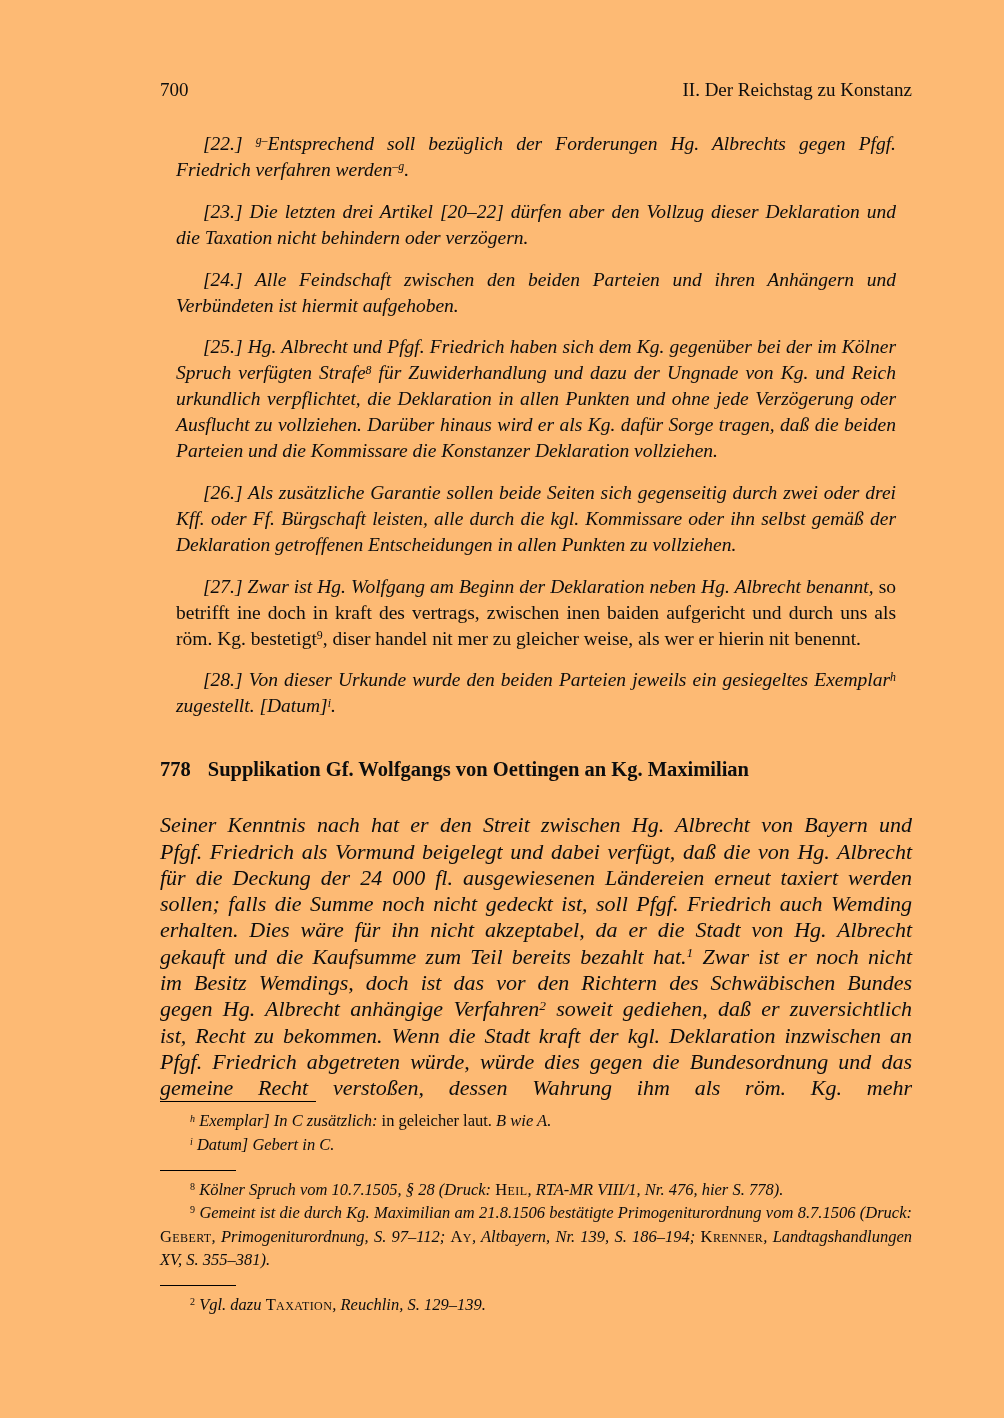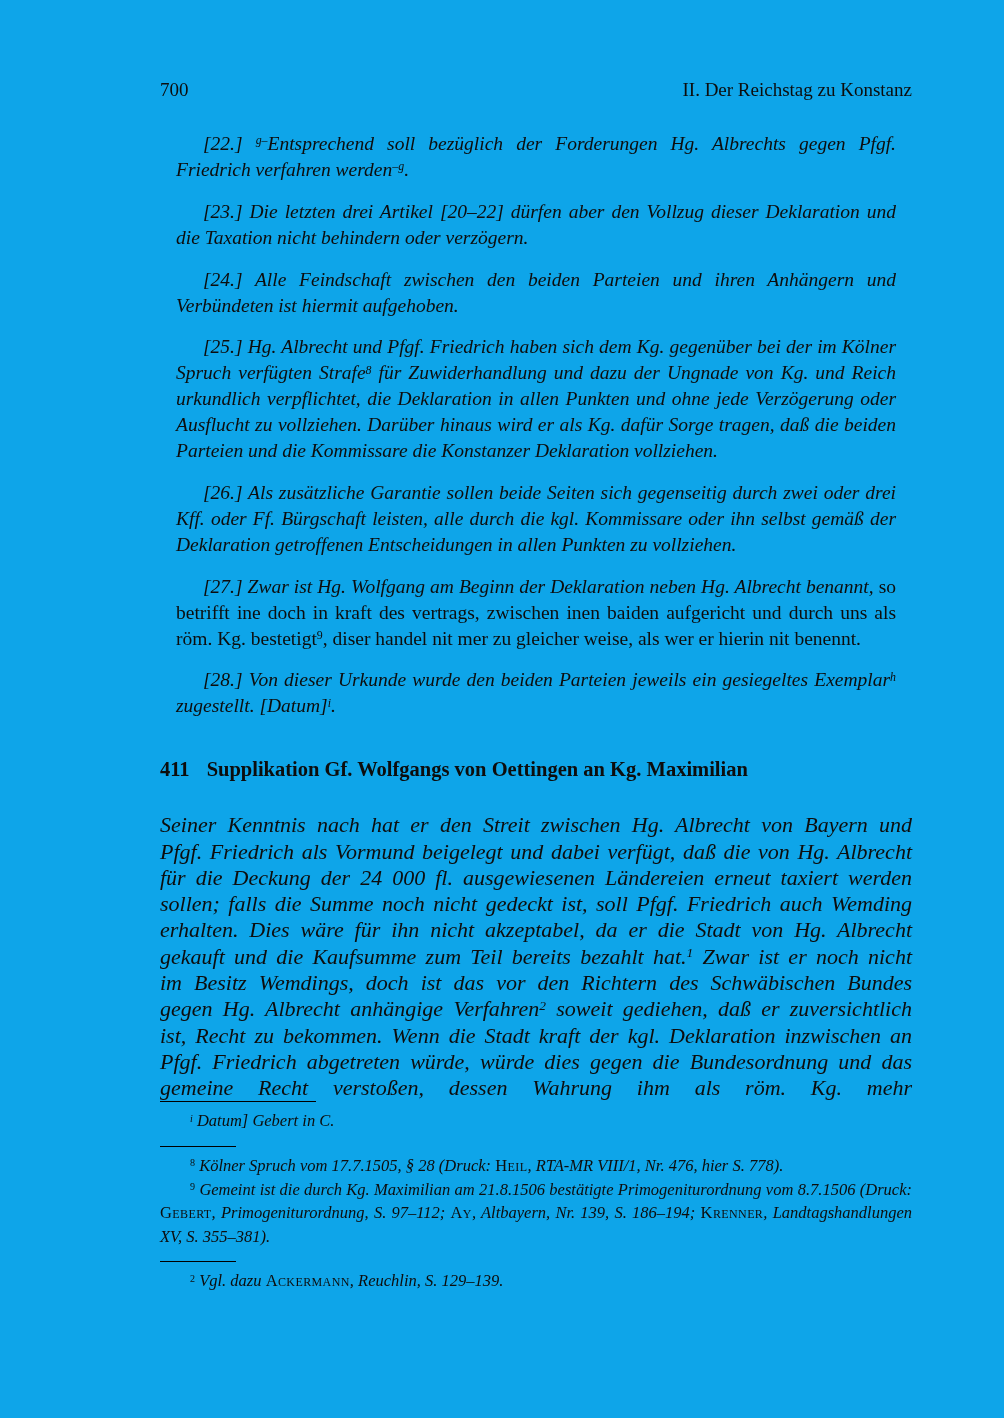--- a/index.html
+++ b/index.html
@@ -4,21 +4,21 @@
 <style>
   html, body {
     margin: 0;
     padding: 0;
     background: #ffffff;
   }
   .page {
     position: relative;
     width: 1004px;
     height: 1418px;
-    background: #0ea5e9;
+    background: #fdba74;
     color: #0d0d0d;
     font-family: "Liberation Serif", serif;
     box-sizing: border-box;
     padding: 78px 92px 0 160px;
     overflow: hidden;
   }
   
   .running-head {
     position: relative;
     height: 26px;
@@ -111,34 +111,35 @@
       <p class="para"><span class="s-i">[22.] </span><span class="s-supi">g–</span><span class="s-i">Entsprechend soll bezüglich der Forderungen Hg. Albrechts gegen Pfgf. Friedrich verfahren werden</span><span class="s-supi">–g</span><span class="s-i">.</span></p>
       <p class="para"><span class="s-i">[23.] Die letzten drei Artikel [20–22] dürfen aber den Vollzug dieser Deklaration und die Taxation nicht behindern oder verzögern.</span></p>
       <p class="para"><span class="s-i">[24.] Alle Feindschaft zwischen den beiden Parteien und ihren Anhängern und Verbündeten ist hiermit aufgehoben.</span></p>
       <p class="para"><span class="s-i">[25.] Hg. Albrecht und Pfgf. Friedrich haben sich dem Kg. gegenüber bei der im Kölner Spruch verfügten Strafe</span><span class="s-supi">8</span><span class="s-i"> für Zuwiderhandlung und dazu der Ungnade von Kg. und Reich urkundlich verpflichtet, die Deklaration in allen Punkten und ohne jede Verzögerung oder Ausflucht zu vollziehen. Darüber hinaus wird er als Kg. dafür Sorge tragen, daß die beiden Parteien und die Kommissare die Konstanzer Deklaration vollziehen.</span></p>
       <p class="para"><span class="s-i">[26.] Als zusätzliche Garantie sollen beide Seiten sich gegenseitig durch zwei oder drei Kff. oder Ff. Bürgschaft leisten, alle durch die kgl. Kommissare oder ihn selbst gemäß der Deklaration getroffenen Entscheidungen in allen Punkten zu vollziehen.</span></p>
       <p class="para"><span class="s-i">[27.] Zwar ist Hg. Wolfgang am Beginn der Deklaration neben Hg. Albrecht benannt, </span><span class="s-r">so betrifft ine doch in kraft des vertrags, zwischen inen baiden aufgericht und durch uns als röm. Kg. bestetigt</span><span class="s-sup">9</span><span class="s-r">, diser handel nit mer zu gleicher weise, als wer er hierin nit benennt.</span></p>
       <p class="para"><span class="s-i">[28.] Von dieser Urkunde wurde den beiden Parteien jeweils ein gesiegeltes Exemplar</span><span class="s-supi">h</span><span class="s-i"> zugestellt. [Datum]</span><span class="s-supi">i</span><span class="s-i">.</span></p>
     </div>
 
     <div class="heading">
-      <span class="sec-num">411</span><span class="sec-title">Supplikation Gf. Wolfgangs von Oettingen an Kg. Maximilian</span>
+      <span class="sec-num">778</span><span class="sec-title">Supplikation Gf. Wolfgangs von Oettingen an Kg. Maximilian</span>
     </div>
 
     <p class="summary"><span class="s-i">Seiner Kenntnis nach hat er den Streit zwischen Hg. Albrecht von Bayern und Pfgf. Friedrich als Vormund beigelegt und dabei verfügt, daß die von Hg. Albrecht für die Deckung der 24 000 fl. ausgewiesenen Ländereien erneut taxiert werden sollen; falls die Summe noch nicht gedeckt ist, soll Pfgf. Friedrich auch Wemding erhalten. Dies wäre für ihn nicht akzeptabel, da er die Stadt von Hg. Albrecht gekauft und die Kaufsumme zum Teil bereits bezahlt hat.</span><span class="s-supi">1</span><span class="s-i"> Zwar ist er noch nicht im Besitz Wemdings, doch ist das vor den Richtern des Schwäbischen Bundes gegen Hg. Albrecht anhängige Verfahren</span><span class="s-supi">2</span><span class="s-i"> soweit gediehen, daß er zuversichtlich ist, Recht zu bekommen. Wenn die Stadt kraft der kgl. Deklaration inzwischen an Pfgf. Friedrich abgetreten würde, würde dies gegen die Bundesordnung und das gemeine Recht verstoßen, dessen Wahrung ihm als röm. Kg. mehr</span></p>
 
   </div>
 
   <div class="footnotes">
 
     <div class="sep sep-long"></div>
+    <p class="fnote"><span class="s-supi">h</span><span class="s-i"> Exemplar] In C zusätzlich:</span><span class="s-r"> in geleicher laut. </span><span class="s-i">B wie A.</span></p>
     <p class="fnote"><span class="s-supi">i</span><span class="s-i"> Datum] Gebert in C.</span></p>
 
     <div class="sep sep-short"></div>
-    <p class="fnote"><span class="s-sup">8</span><span class="s-i"> Kölner Spruch vom 17.7.1505, § 28 (Druck: </span><span class="s-sc">Heil</span><span class="s-i">, RTA-MR VIII/1, Nr. 476, hier S. 778).</span></p>
+    <p class="fnote"><span class="s-sup">8</span><span class="s-i"> Kölner Spruch vom 10.7.1505, § 28 (Druck: </span><span class="s-sc">Heil</span><span class="s-i">, RTA-MR VIII/1, Nr. 476, hier S. 778).</span></p>
     <p class="fnote"><span class="s-sup">9</span><span class="s-i"> Gemeint ist die durch Kg. Maximilian am 21.8.1506 bestätigte Primogeniturordnung vom 8.7.1506 (Druck: </span><span class="s-sc">Gebert</span><span class="s-i">, Primogeniturordnung, S. 97–112; </span><span class="s-sc">Ay</span><span class="s-i">, Altbayern, Nr. 139, S. 186–194; </span><span class="s-sc">Krenner</span><span class="s-i">, Landtagshandlungen XV, S. 355–381).</span></p>
 
     <div class="sep sep-short"></div>
-    <p class="fnote"><span class="s-sup">2</span><span class="s-i"> Vgl. dazu </span><span class="s-sc">Ackermann</span><span class="s-i">, Reuchlin, S. 129–139.</span></p>
+    <p class="fnote"><span class="s-sup">2</span><span class="s-i"> Vgl. dazu </span><span class="s-sc">Taxation</span><span class="s-i">, Reuchlin, S. 129–139.</span></p>
 
   </div>
 
 </div>
 
 </body></html>

